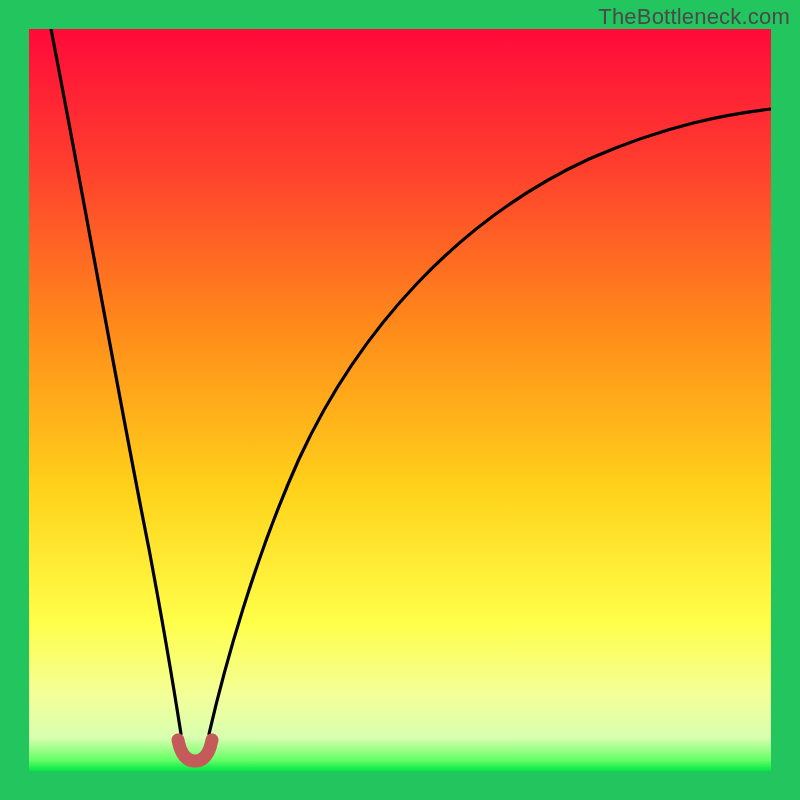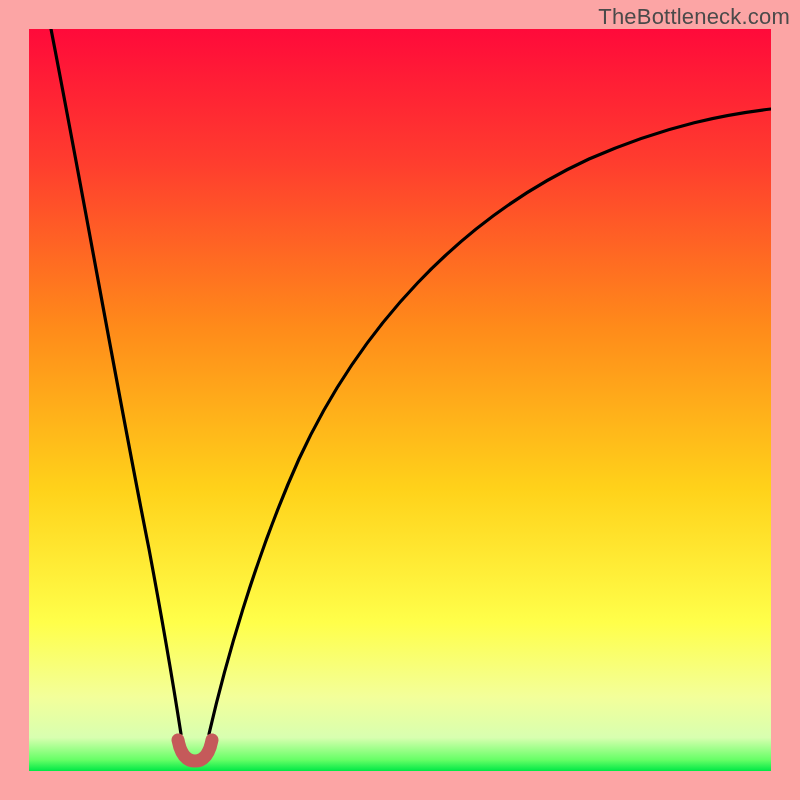--- a/index.html
+++ b/index.html
@@ -10,21 +10,21 @@
     overflow: hidden;
     background: #000;
     font-family: Arial, Helvetica, sans-serif;
   }
   .frame {
     position: absolute;
     left: 0;
     top: 0;
     width: 800px;
     height: 800px;
-    background: #fca5a5;
+    background: #22c55e;
   }
   .plot {
     position: absolute;
     left: 29px;
     top: 29px;
     width: 742px;
     height: 742px;
   }
   .watermark {
     position: absolute;

